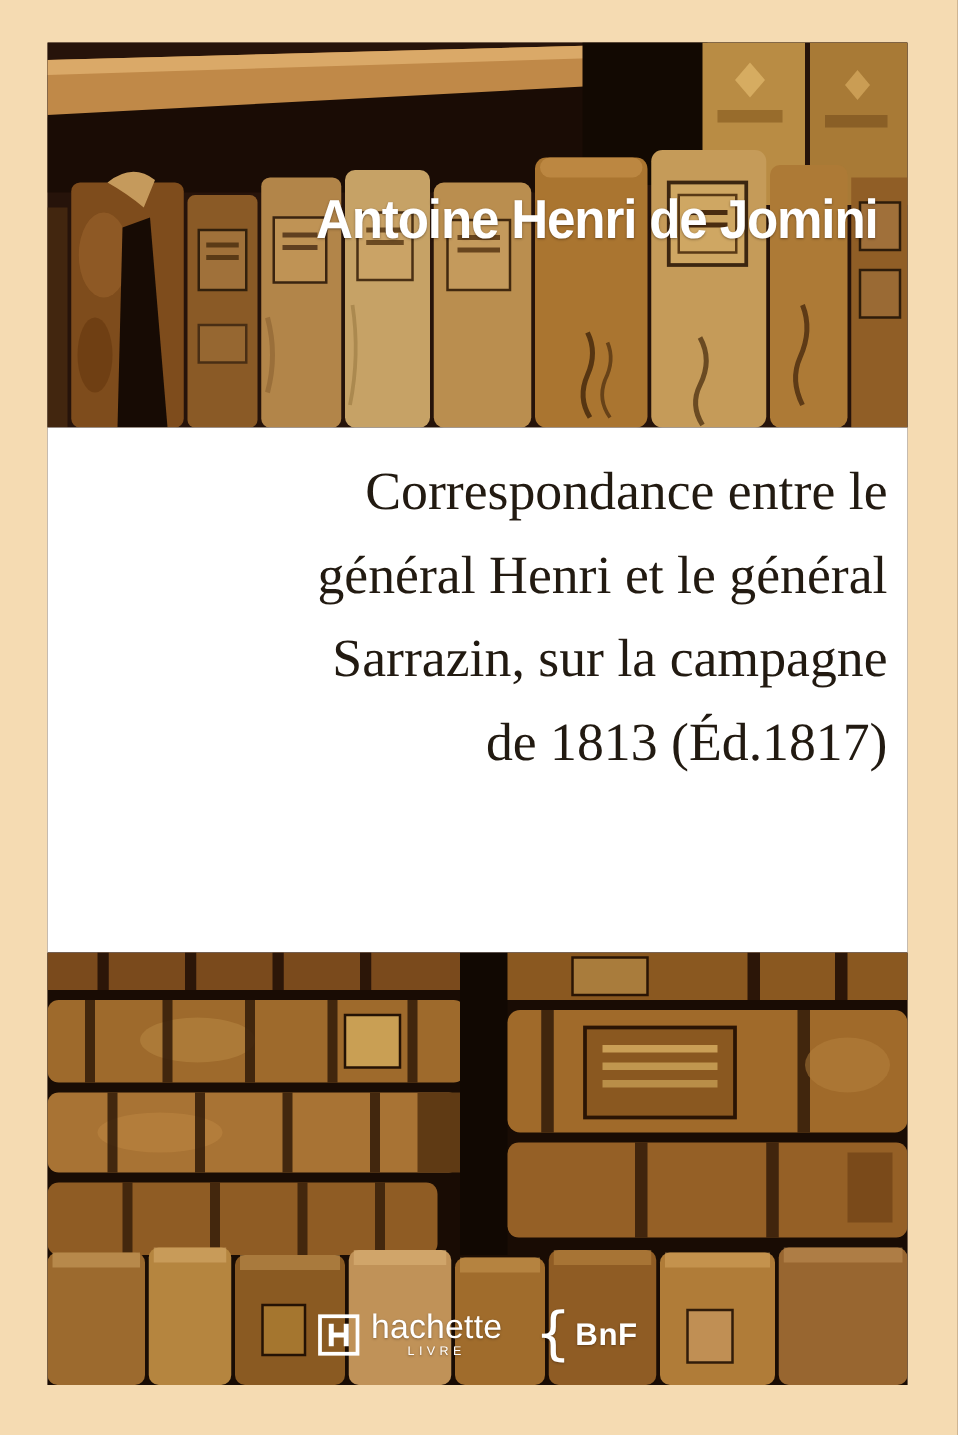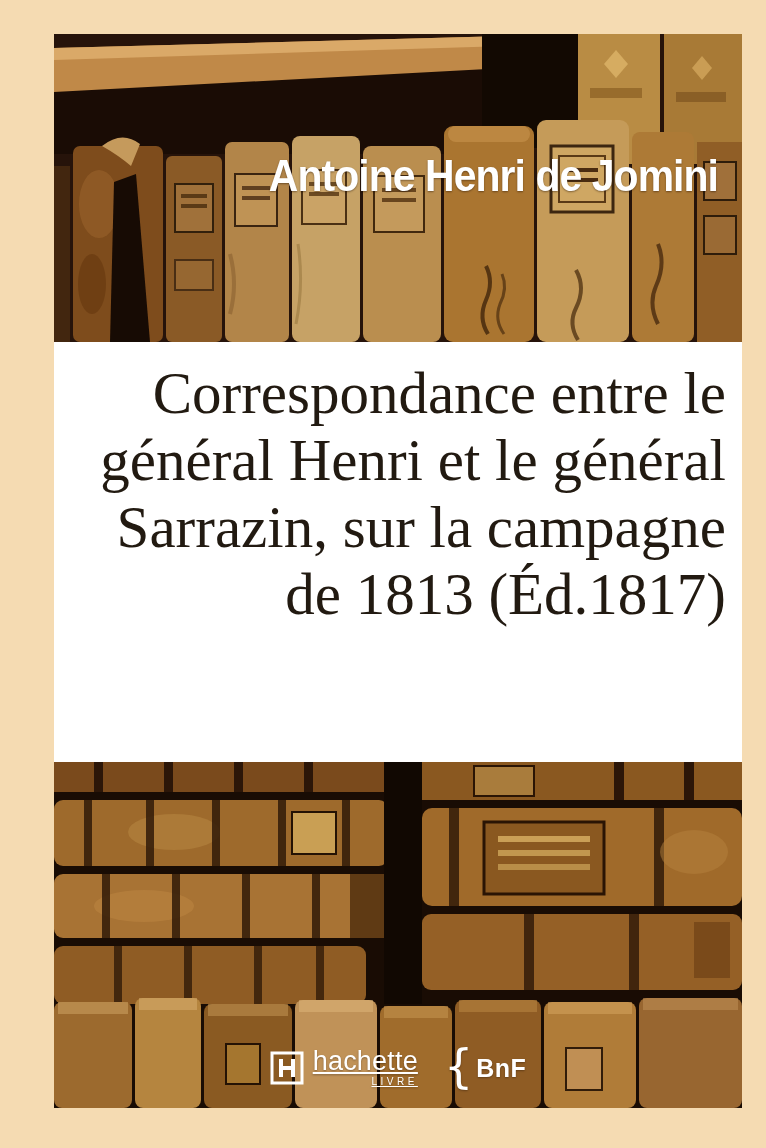--- a/index.html
+++ b/index.html
@@ -4,52 +4,51 @@
 <style>
   html,body { margin:0; padding:0; background:#f5dbb2; }
   .cover {
     position:relative; width:766px; height:1148px;
     background:#f5dbb2; overflow:hidden;
     font-family:"Liberation Sans", sans-serif;
   }
   .photo {
     position:absolute; left:38px; top:34px; width:688px; height:1074px;
     background:#26130a;
-    margin-left:16px;
   }
   .layer { position:absolute; left:0; display:block; }
   .top-books    { top:0;     height:308px; }
   .bottom-books { top:728px; height:346px; }
 
   .author {
     position:absolute; top:120px; right:24px;
     color:#ffffff; font-weight:bold; font-size:44px; line-height:1;
     letter-spacing:-1px; white-space:nowrap;
     transform:scaleX(0.93); transform-origin:100% 50%;
     text-shadow:0 1px 2px rgba(30,15,4,0.45);
   }
 
   .title-band {
     position:absolute; top:308px; left:0; width:688px; height:420px;
     background:#ffffff; box-sizing:border-box;
     padding:18px 16px 0 0; text-align:right;
   }
   .title-line {
     font-family:"Liberation Serif", serif;
-    font-size:59px; line-height:67px; color:#221a11;
+    font-size:43px; line-height:67px; color:#221a11;
     white-space:nowrap;
   }
 
   .logos {
     position:absolute; top:1012px; left:0; width:688px; height:44px;
     display:flex; justify-content:center; align-items:center;
     color:#ffffff; text-shadow:0 1px 2px rgba(20,10,2,0.35);
   }
   .hachette-icon { width:34px; height:34px; flex:0 0 auto; }
-  .hachette-text { margin-left:9px; text-align:right;text-decoration:underline; }
+  .hachette-text { margin-left:9px; text-align:center; }
   .hachette-name { font-size:27px; line-height:26px; letter-spacing:0.2px; }
   .hachette-sub  { font-size:10px; line-height:13px; letter-spacing:3.5px; margin-top:1px; }
   .bnf { margin-left:26px; display:flex; align-items:center; }
   .bnf-brace {
     font-family:"DejaVu Sans", sans-serif;
     font-size:46px; line-height:40px; font-weight:400;
     position:relative; top:-2px; margin-right:3px;
   }
   .bnf-name { font-size:25px; font-weight:700; letter-spacing:0.5px; line-height:40px; }
 </style>

